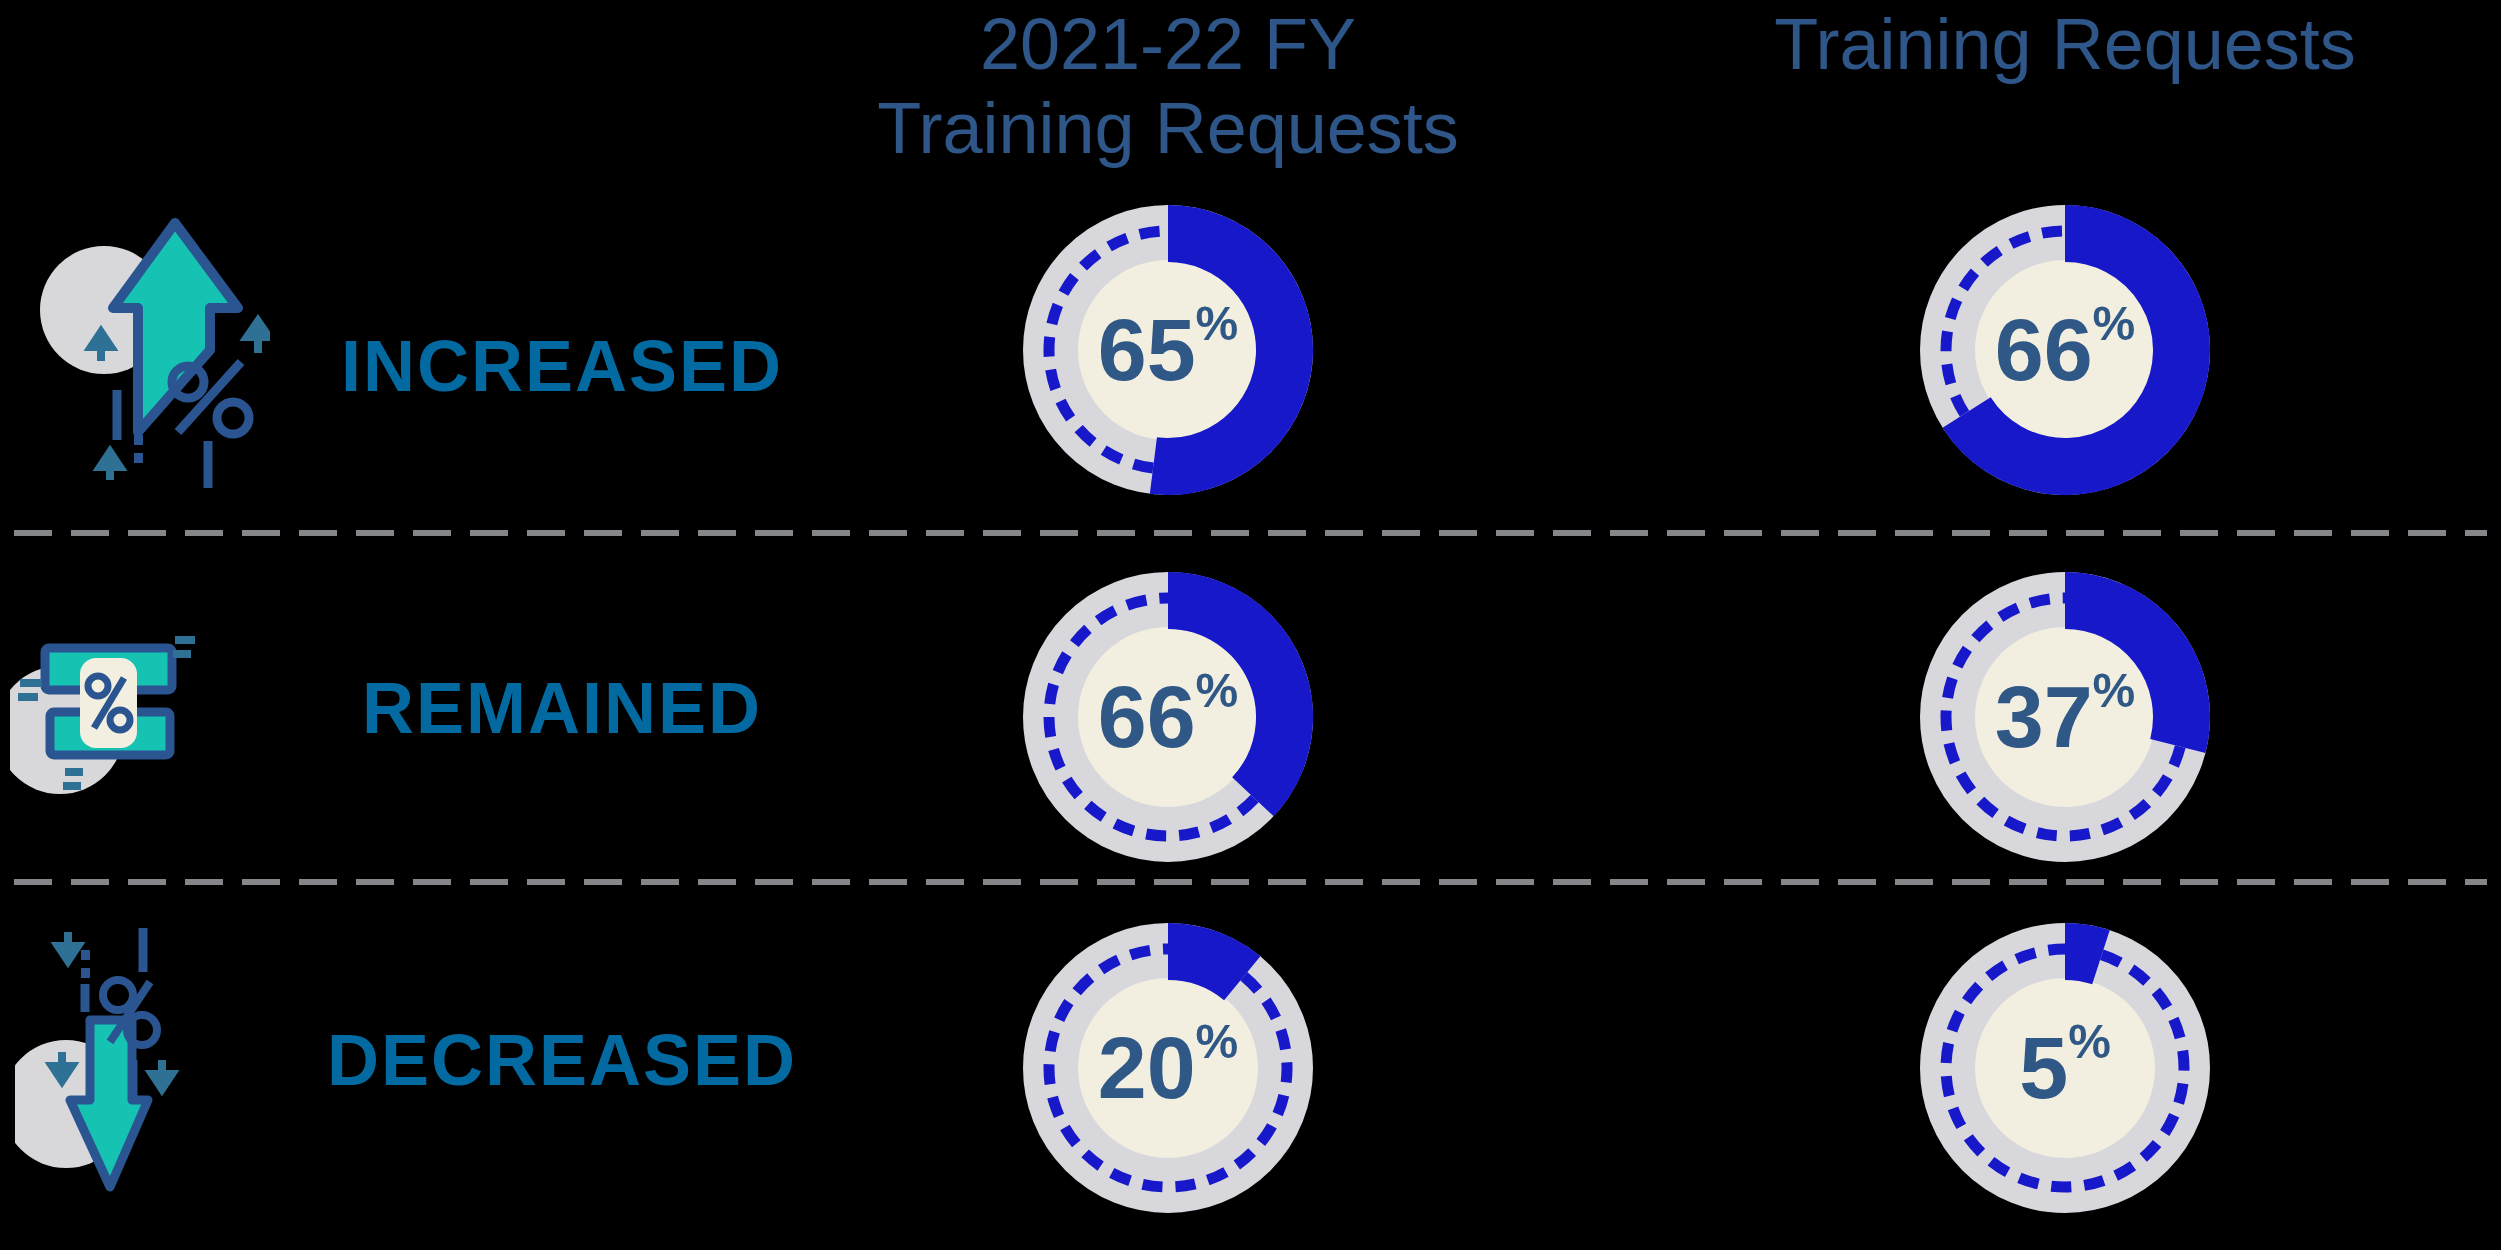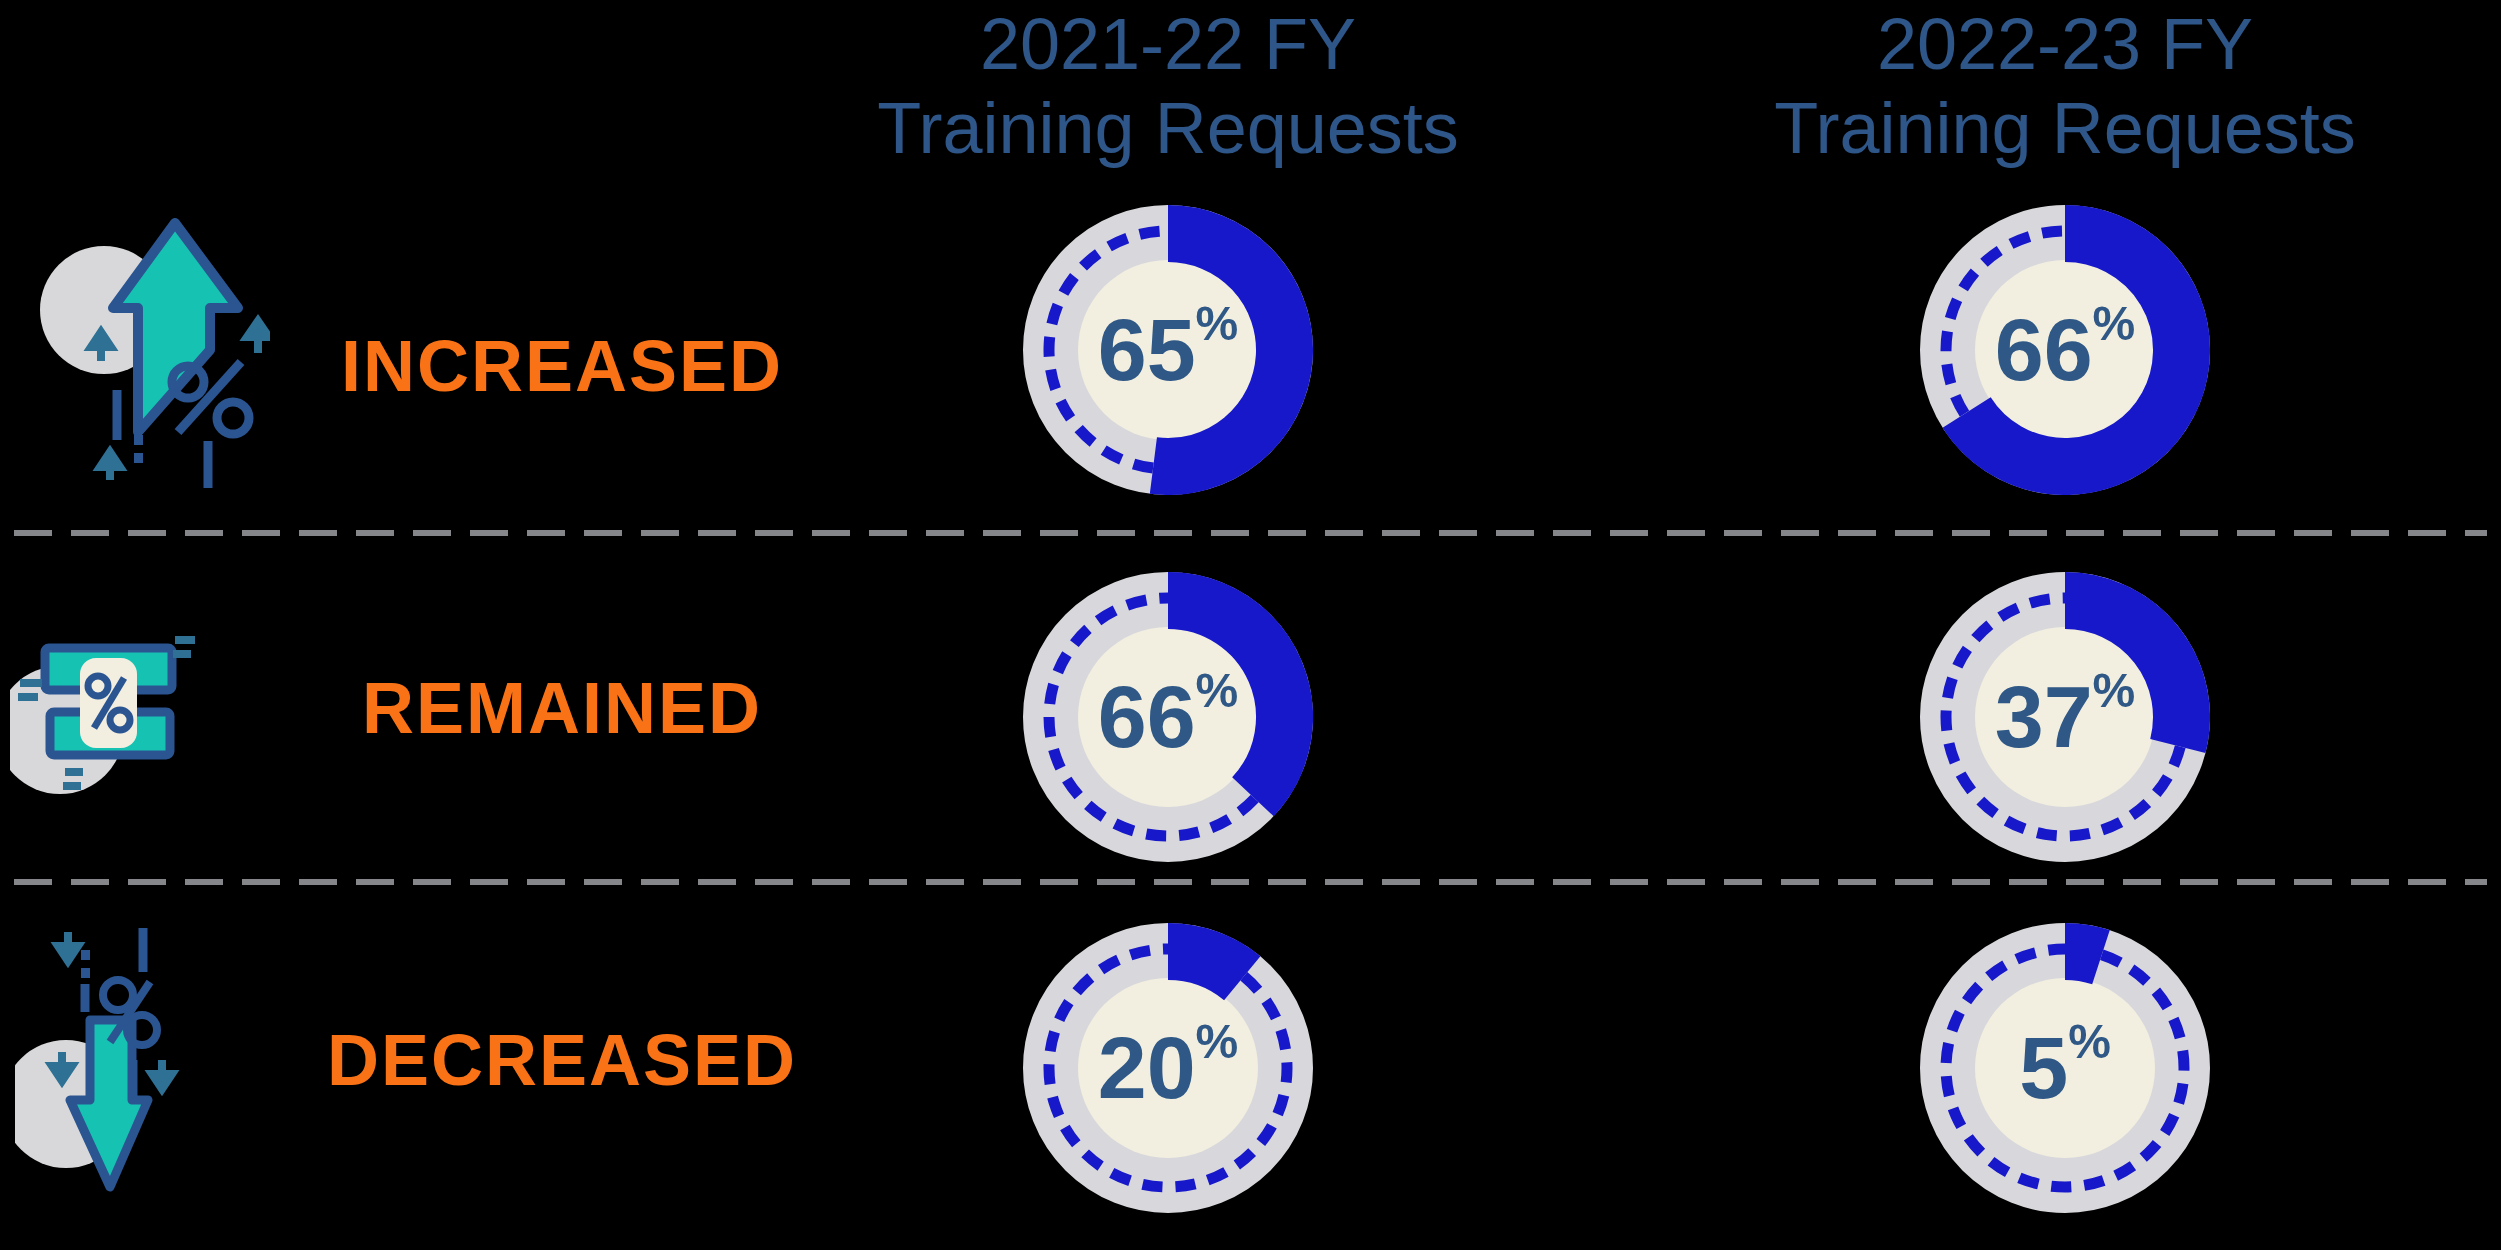--- a/index.html
+++ b/index.html
@@ -7,21 +7,21 @@
     position:relative;width:2501px;height:1250px;background:#000;overflow:hidden;
     font-family:"Liberation Sans", sans-serif;
     border-radius:22px;
   }
   .title{
     position:absolute;width:640px;text-align:center;
     color:#2E5689;font-size:72px;line-height:84px;font-weight:400;
   }
   .row-label{
     position:absolute;width:640px;text-align:center;
-    color:#f97316;font-size:72px;font-weight:700;letter-spacing:2px;line-height:72px;
+    color:#0369a1;font-size:72px;font-weight:700;letter-spacing:2px;line-height:72px;
   }
   .donut{position:absolute;width:290px;height:290px;}
   .donut svg{position:absolute;left:0;top:0;}
   .donut .val{
     position:absolute;left:0;top:0;width:290px;height:290px;
     display:flex;align-items:center;justify-content:center;
     color:#2F5886;font-weight:700;font-size:88px;line-height:88px;
   }
   .donut .val .sup{font-size:48px;line-height:48px;position:relative;top:-26px;}
   .separator{
@@ -33,21 +33,20 @@
 </head>
 <body>
 
 <div id="canvas">
 
   <div class="title" style="left:848px;top:2px">
     <div>2021-22 FY</div>
     <div>Training Requests</div>
   </div>
   <div class="title" style="left:1745px;top:2px">
-    <div>2022-23 FY</div>
     <div>Training Requests</div>
   </div>
 
   <svg class="icon" style="left:20px;top:195px" width="250" height="300" viewBox="0 0 250 300">
     <circle cx="84" cy="115" r="64" fill="#D8D8DA"></circle>
     <polygon points="155,28 218,113 190,113 190,155 118,237 118,113 93,113" fill="#16C3B3" stroke="#2B5591" stroke-width="10" stroke-linejoin="round"></polygon>
     <circle cx="168" cy="187" r="16" fill="none" stroke="#2B5591" stroke-width="9"></circle>
     <circle cx="213" cy="223" r="16" fill="none" stroke="#2B5591" stroke-width="9"></circle>
     <line x1="158" y1="237" x2="221" y2="167" stroke="#2B5591" stroke-width="9"></line>
     <line x1="188" y1="246" x2="188" y2="293" stroke="#2B5591" stroke-width="9"></line>

